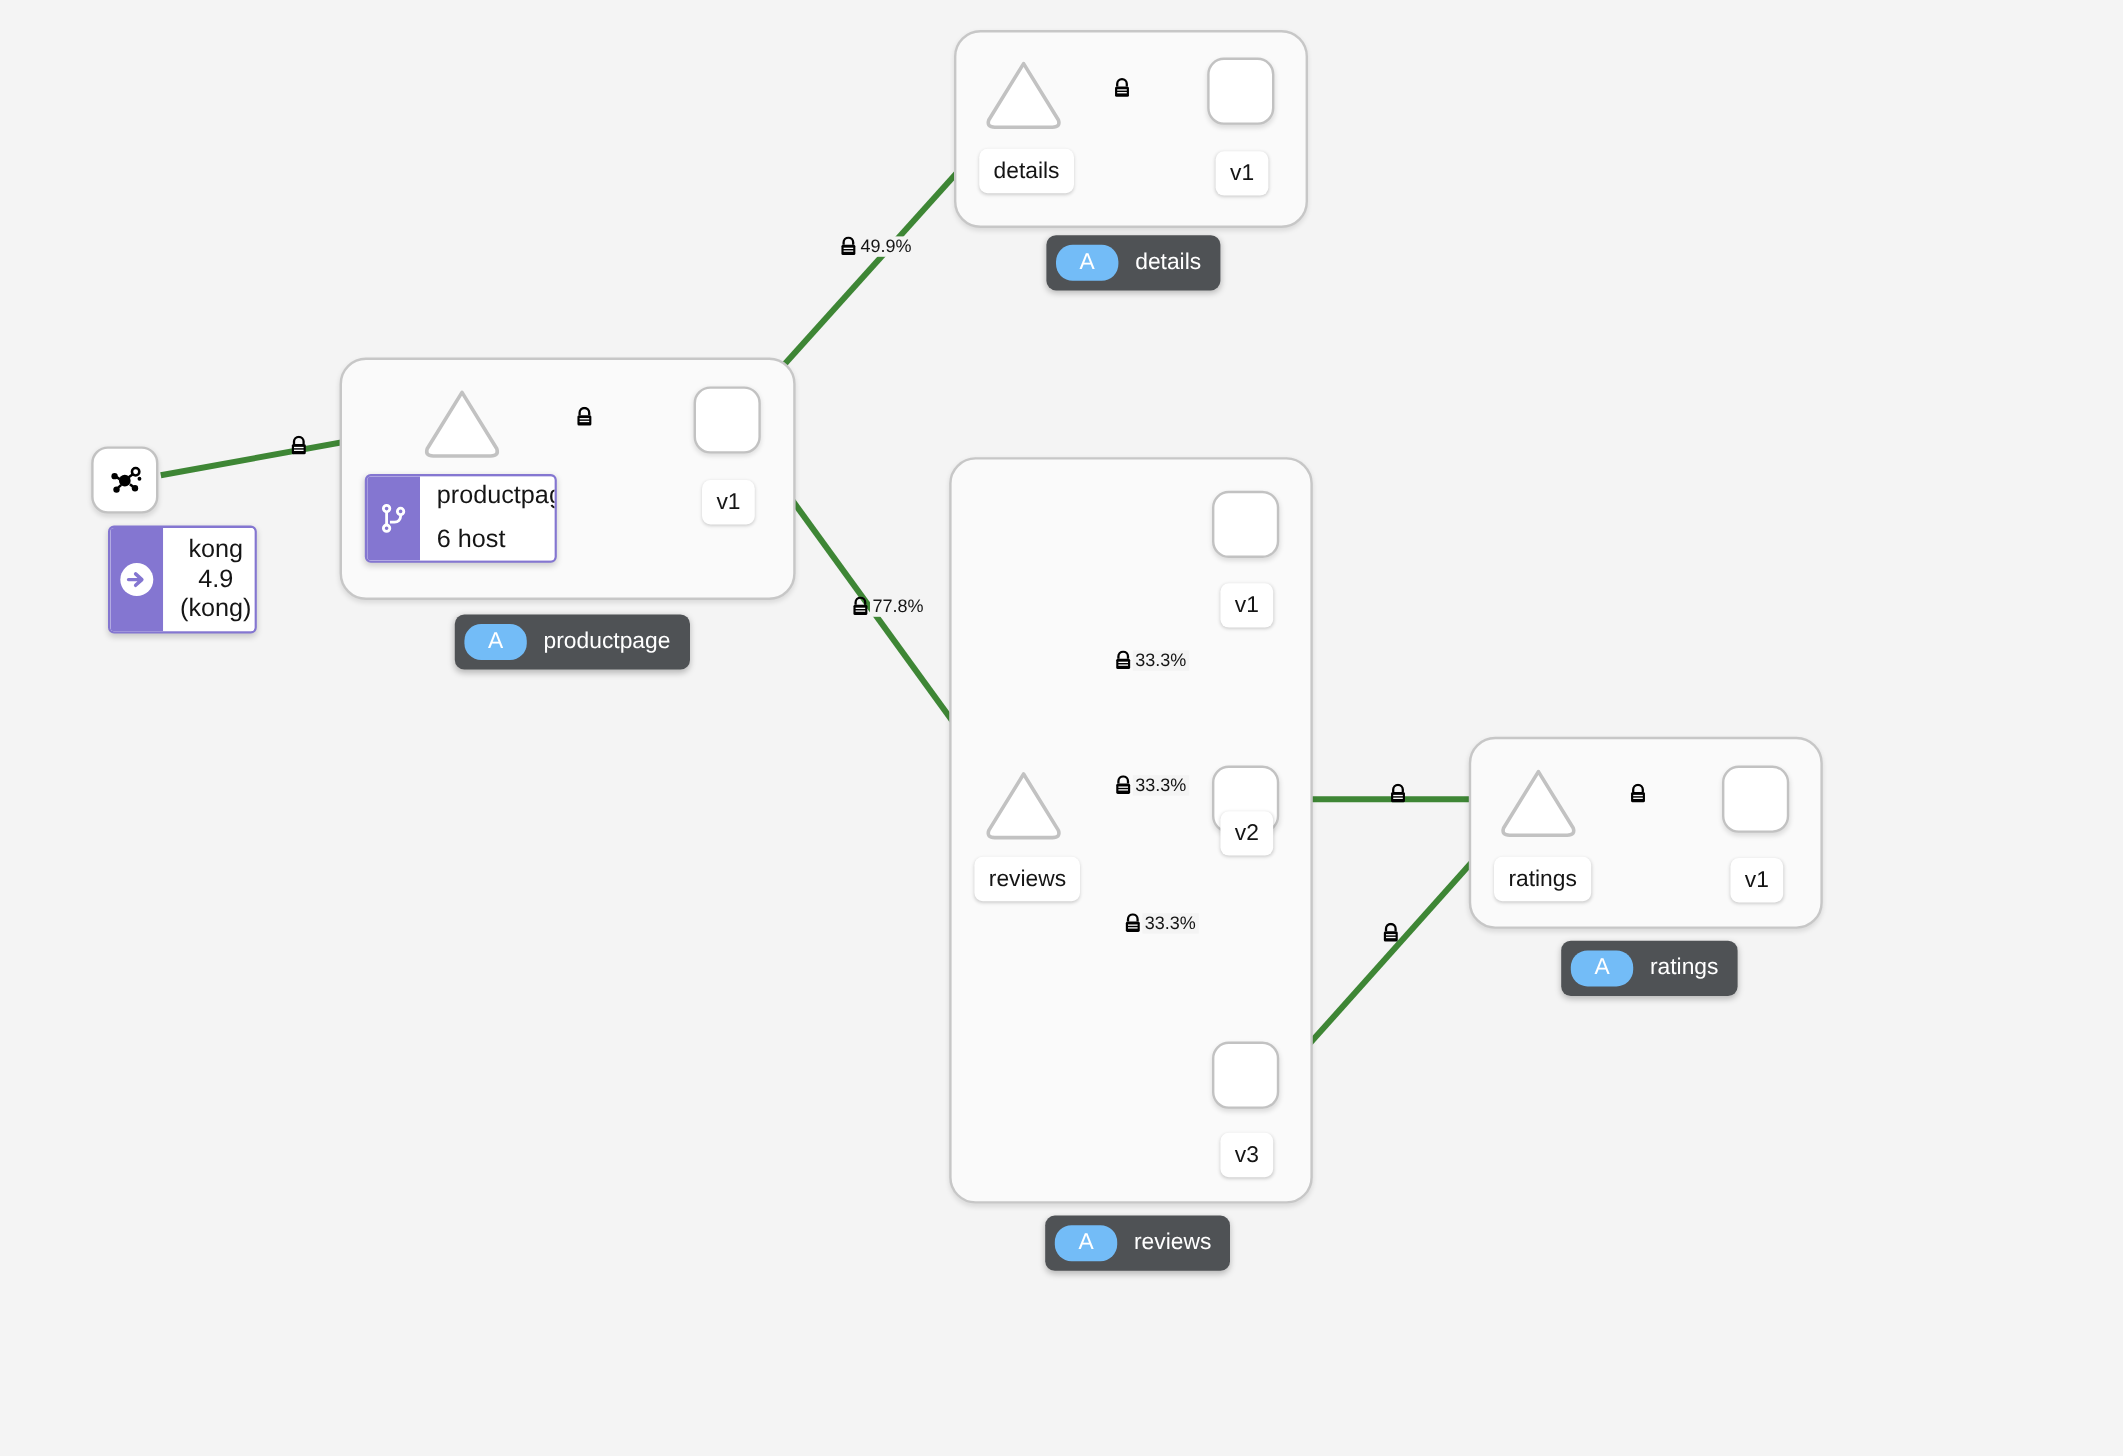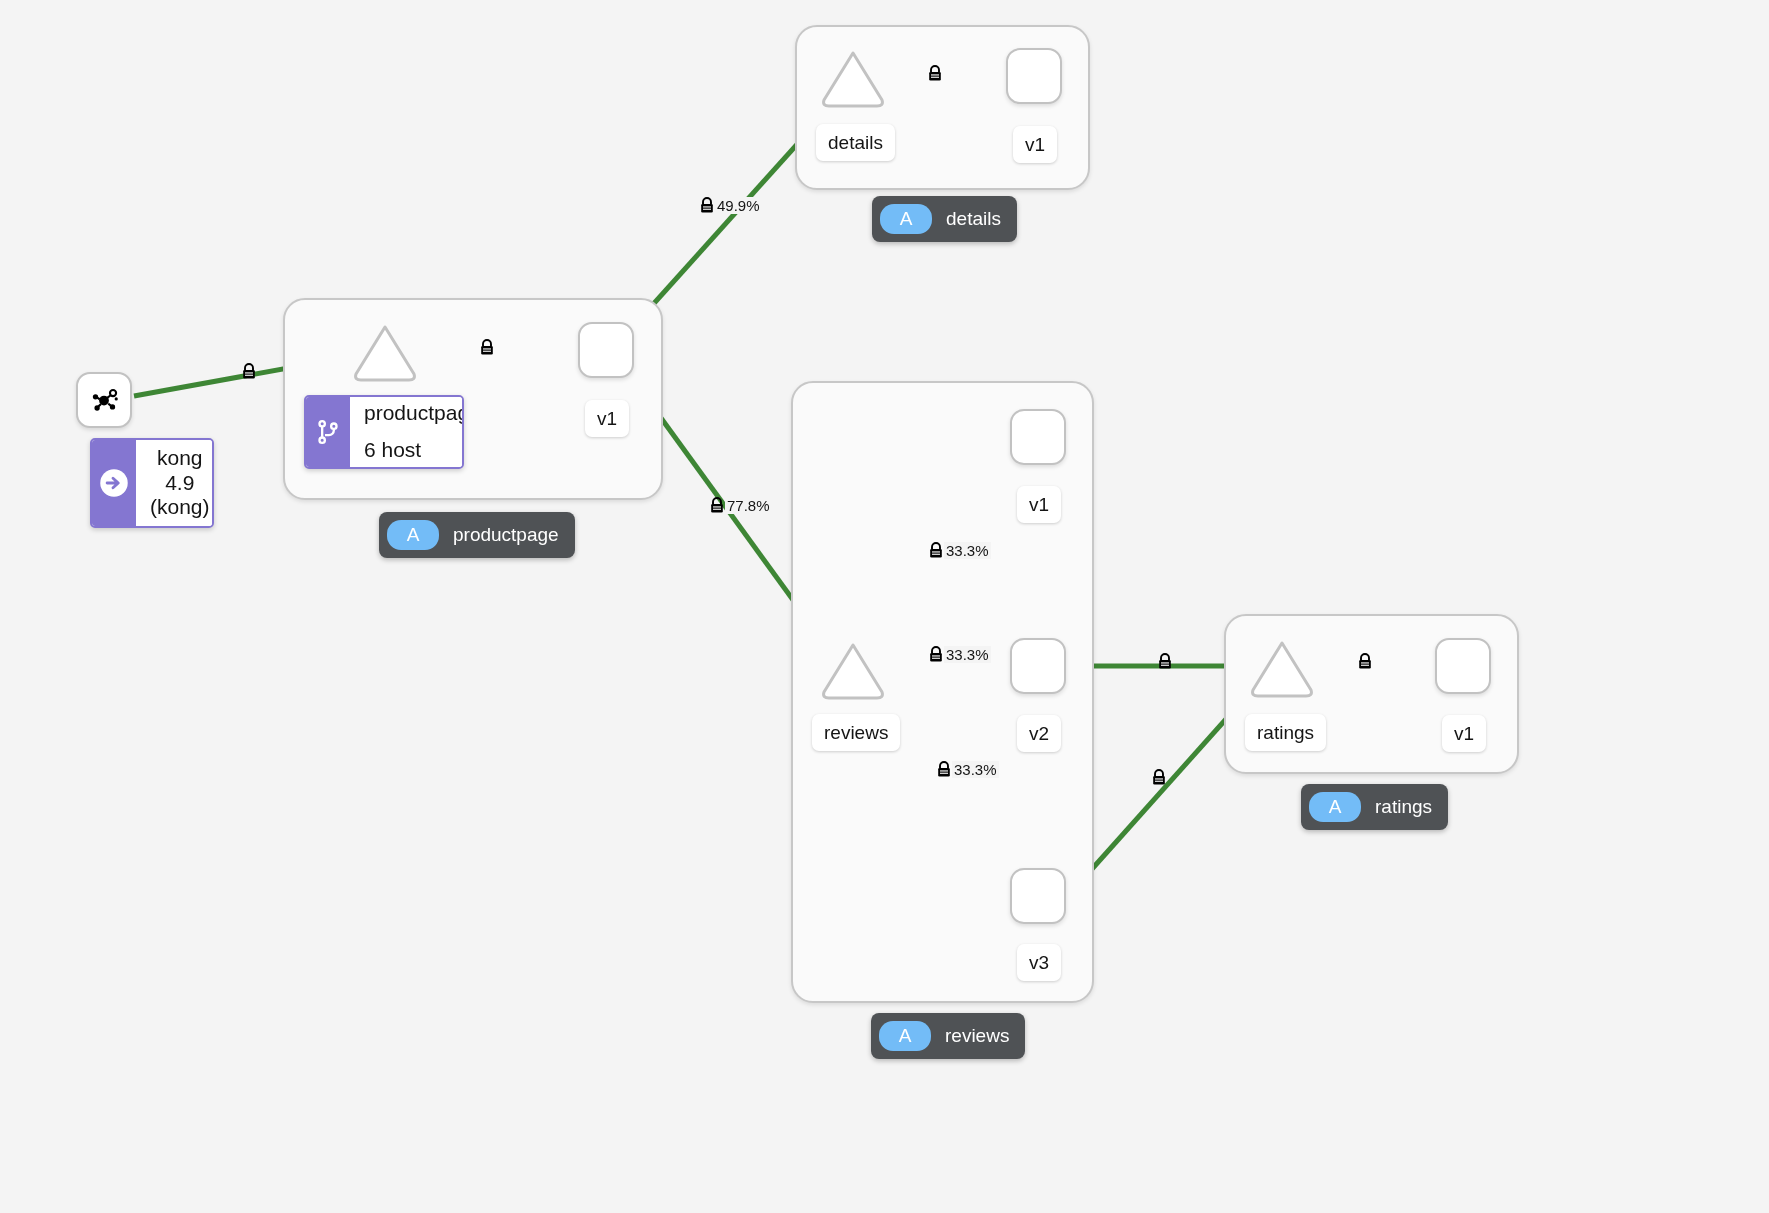--- a/index.html
+++ b/index.html
@@ -260,21 +260,21 @@
     <svg width="66" height="62" viewBox="0 0 66 62">
       <path d="M33 5 L62 52 Q64 58 57 58 L9 58 Q2 58 4 52 Z" fill="#fff" stroke="#c2c2c2" stroke-width="3" stroke-linejoin="round"></path>
     </svg>
   </div>
   <div class="chip" style="left:812px;top:714px;">reviews</div>
 
   <div class="wl-box" style="left:1010px;top:409px;"></div>
   <div class="chip" style="left:1017px;top:486px;">v1</div>
 
   <div class="wl-box" style="left:1010px;top:638px;"></div>
-  <div class="chip" style="left:1017px;top:715px;">v2</div>
+  <div class="chip" style="left:1017px;top:676px;">v2</div>
 
   <div class="wl-box" style="left:1010px;top:868px;"></div>
   <div class="chip" style="left:1017px;top:944px;">v3</div>
 
   <div class="badge" style="left:871px;top:1013px;">
     <div class="badge-pill">A</div>
     <div class="badge-text">reviews</div>
   </div>
 
   <div class="svc-tri" style="left:1249px;top:638px;">

